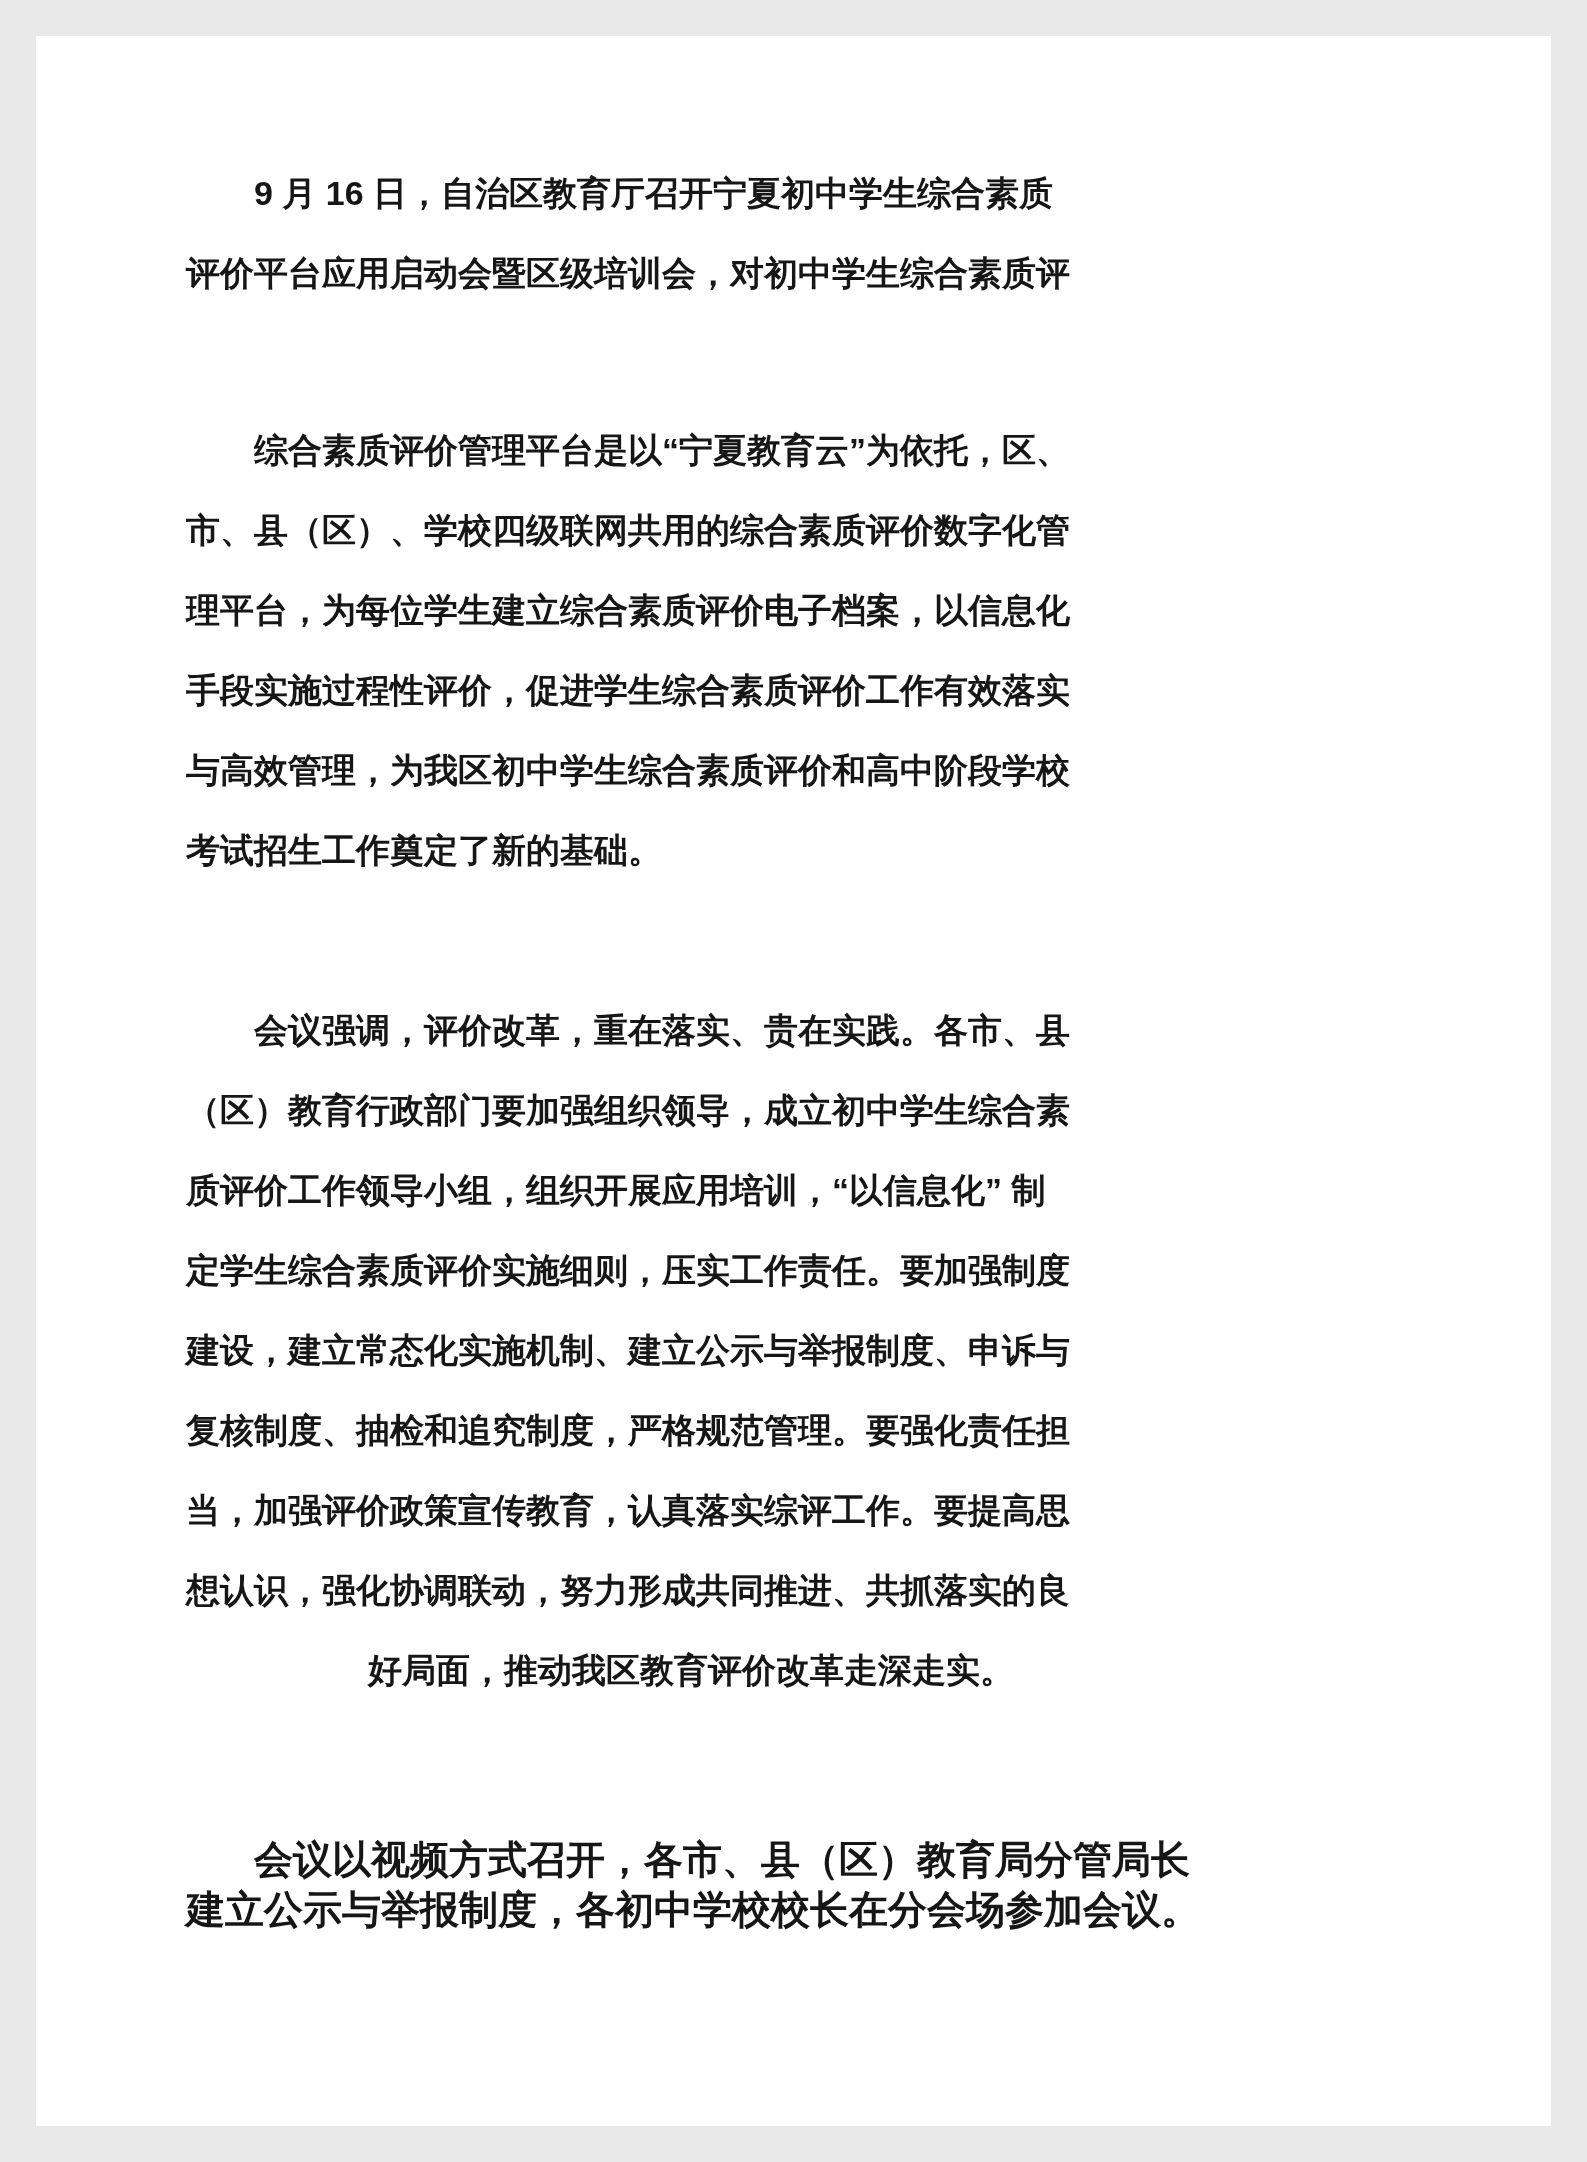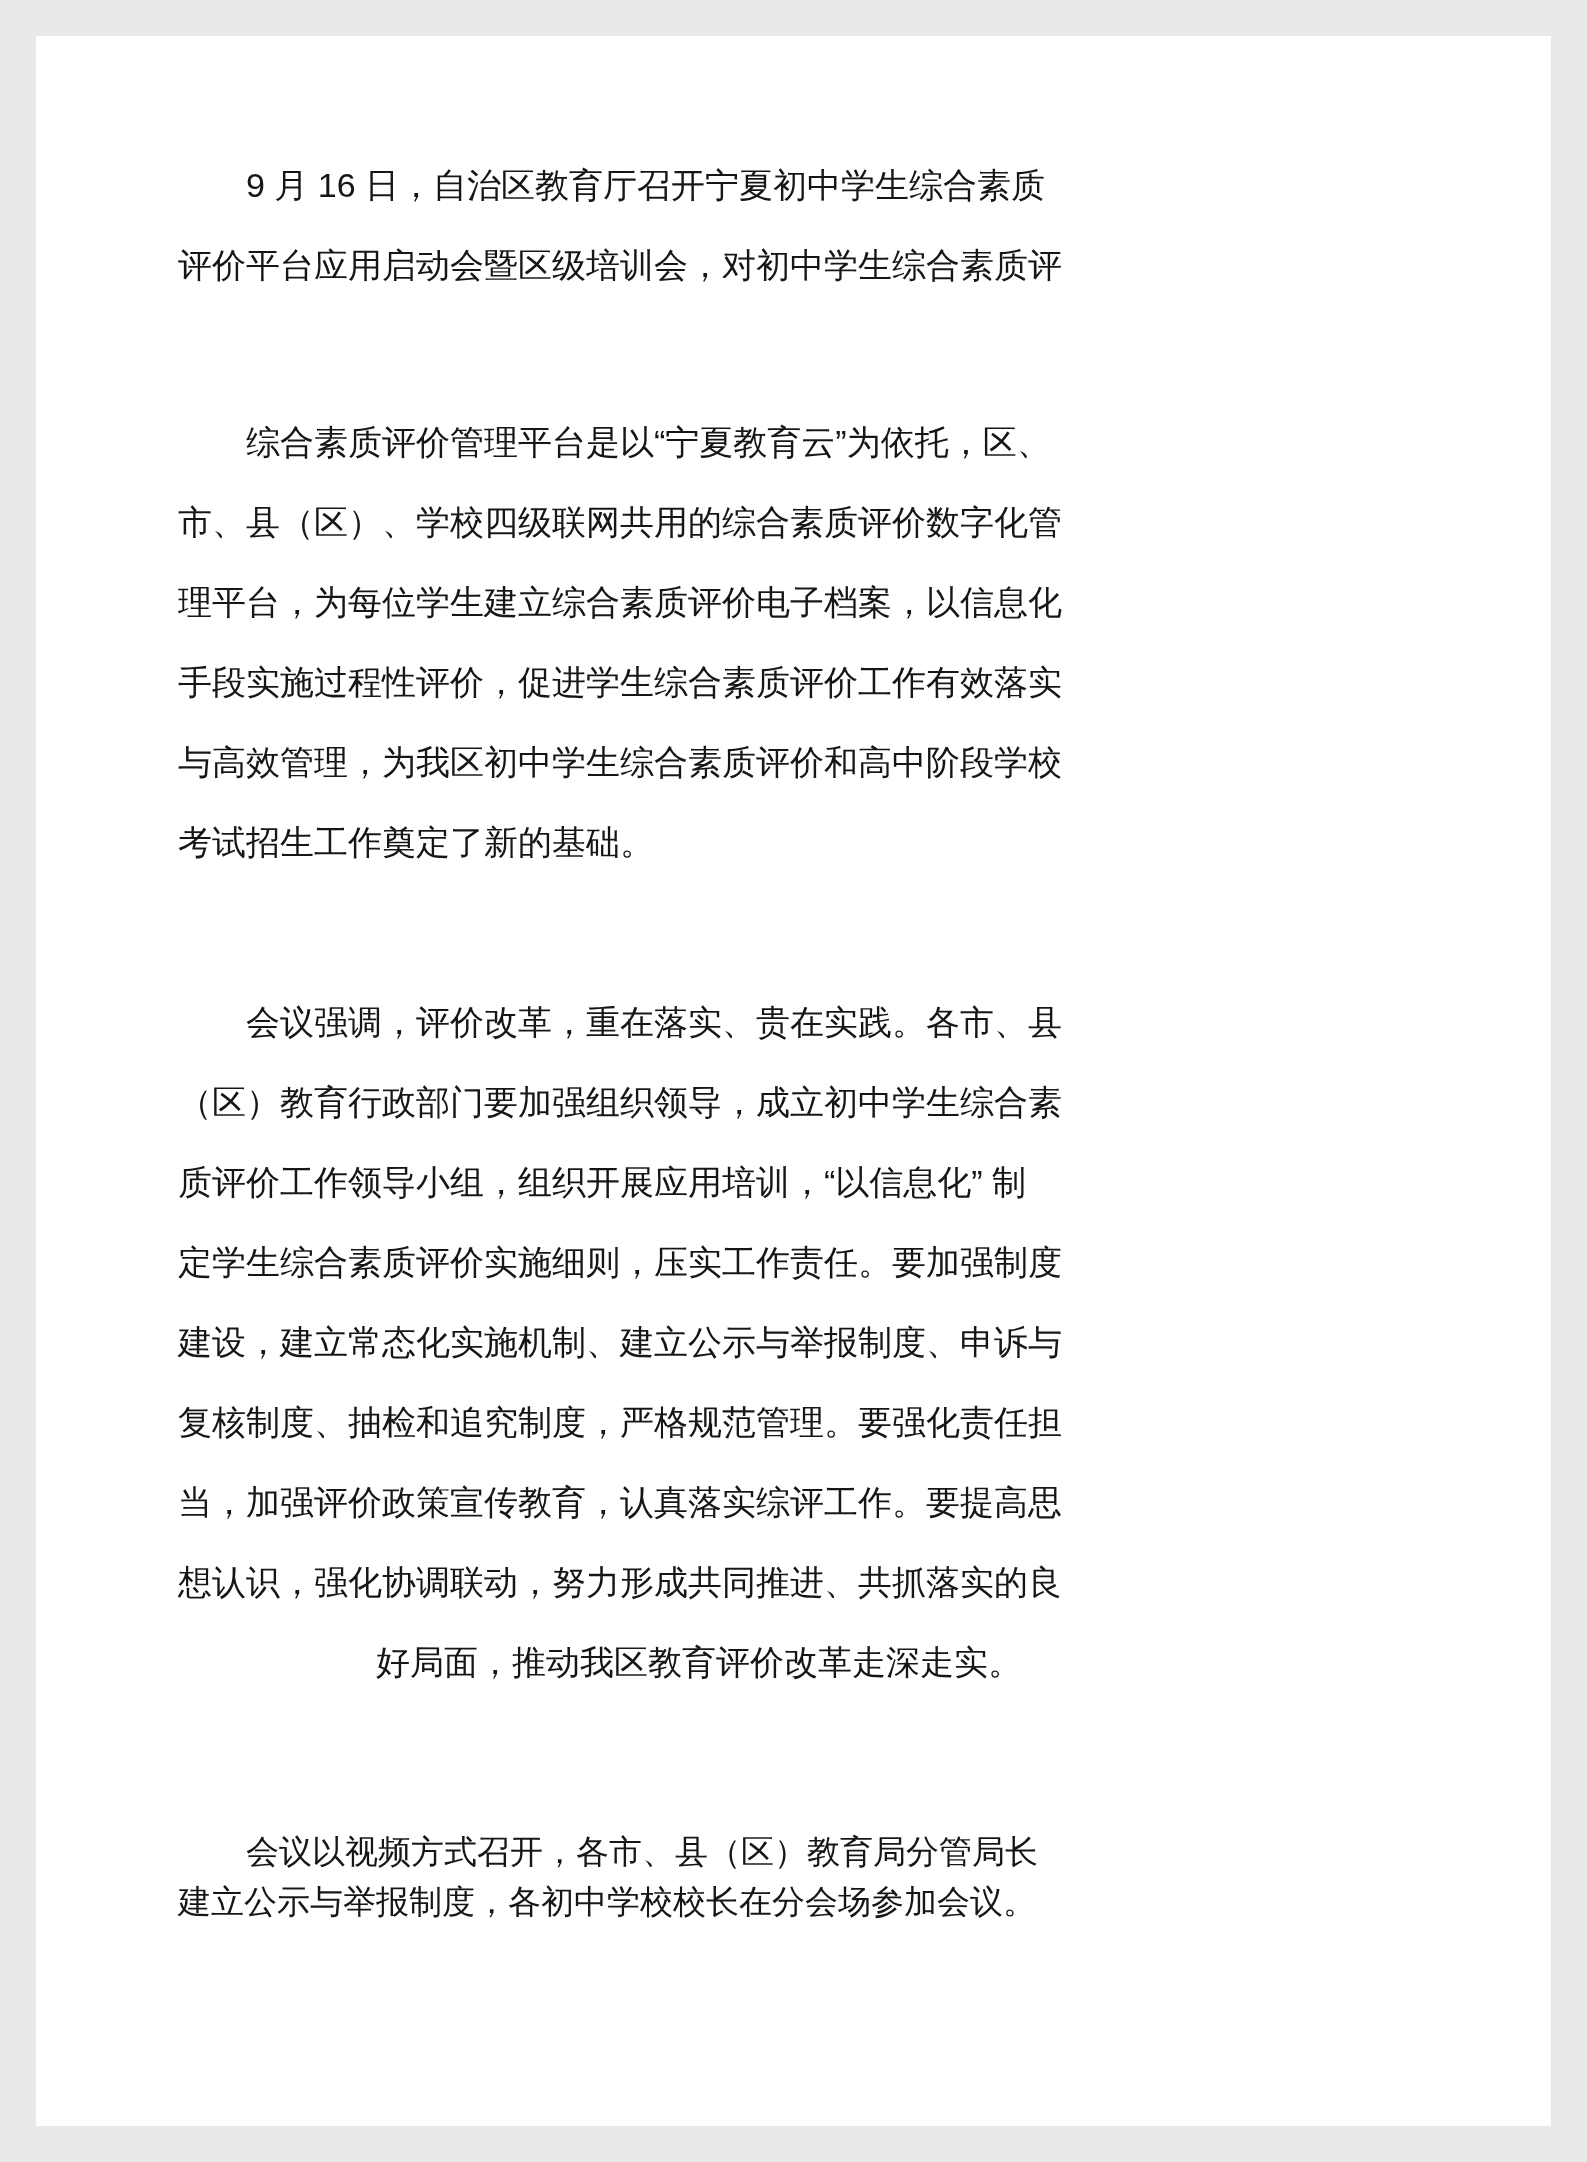--- a/index.html
+++ b/index.html
@@ -23,36 +23,36 @@
     background: #ffffff;
   }
   .content {
     position: absolute;
     left: 134px;
     top: 101px;
     width: 860px;
     color: #161616;
     font-size: 34px;
   }
-  .para { margin: 8px; }
+  .para { margin: 16px; font-weight: bold; }
   .para .line {
     height: 80px;
     line-height: 80px;
     white-space: nowrap;
   }
   .para .line.indent {
     text-indent: 68px;
   }
   .p2 { margin-top: 97px; }
   .p3 { margin-top: 100px; text-align: right; }
   .p4 { margin-top: 125px; }
   .p4 .line {
     height: 50px;
     line-height: 50px;
-    font-size: 33px;
+    font-size: 39px;
   }
 </style>
 </head>
 <body>
 
 <div class="page">
   <div class="content">
 
     <div class="para p1">
       <div class="line indent">9 月 16 日，自治区教育厅召开宁夏初中学生综合素质</div>

